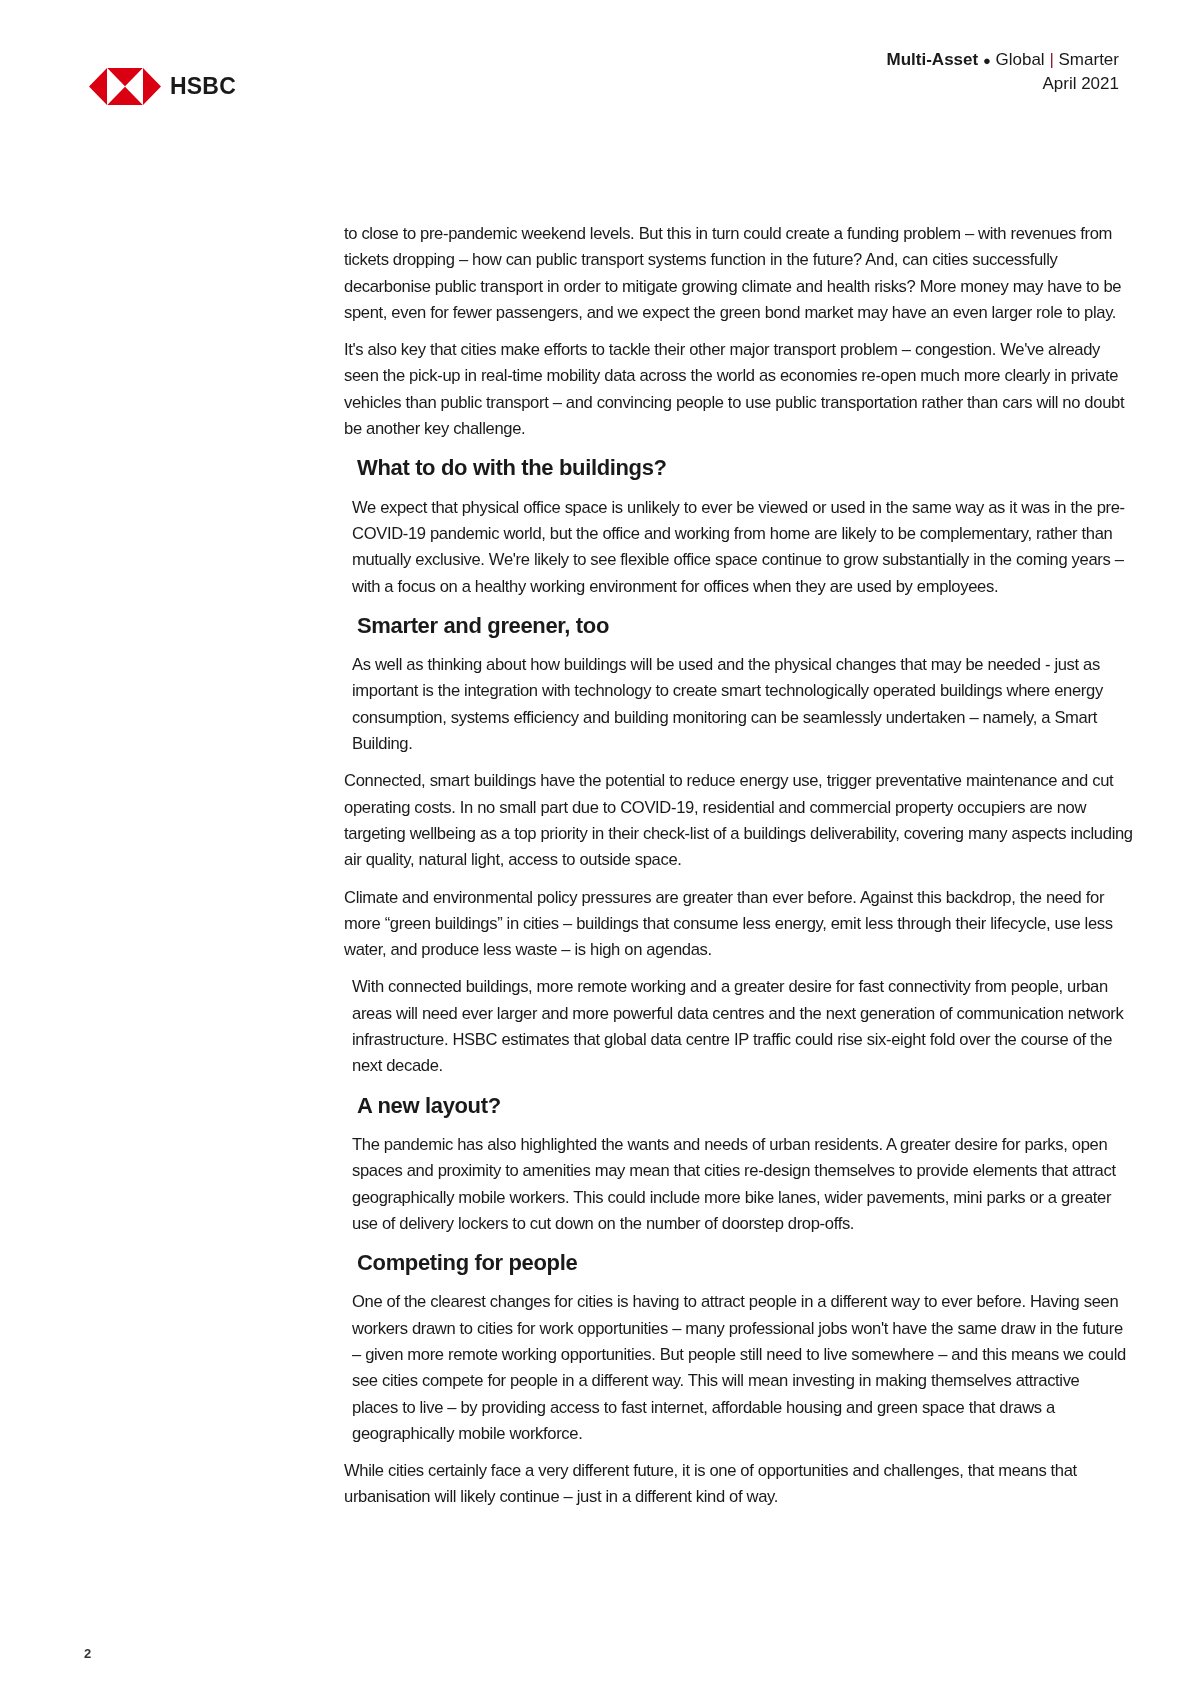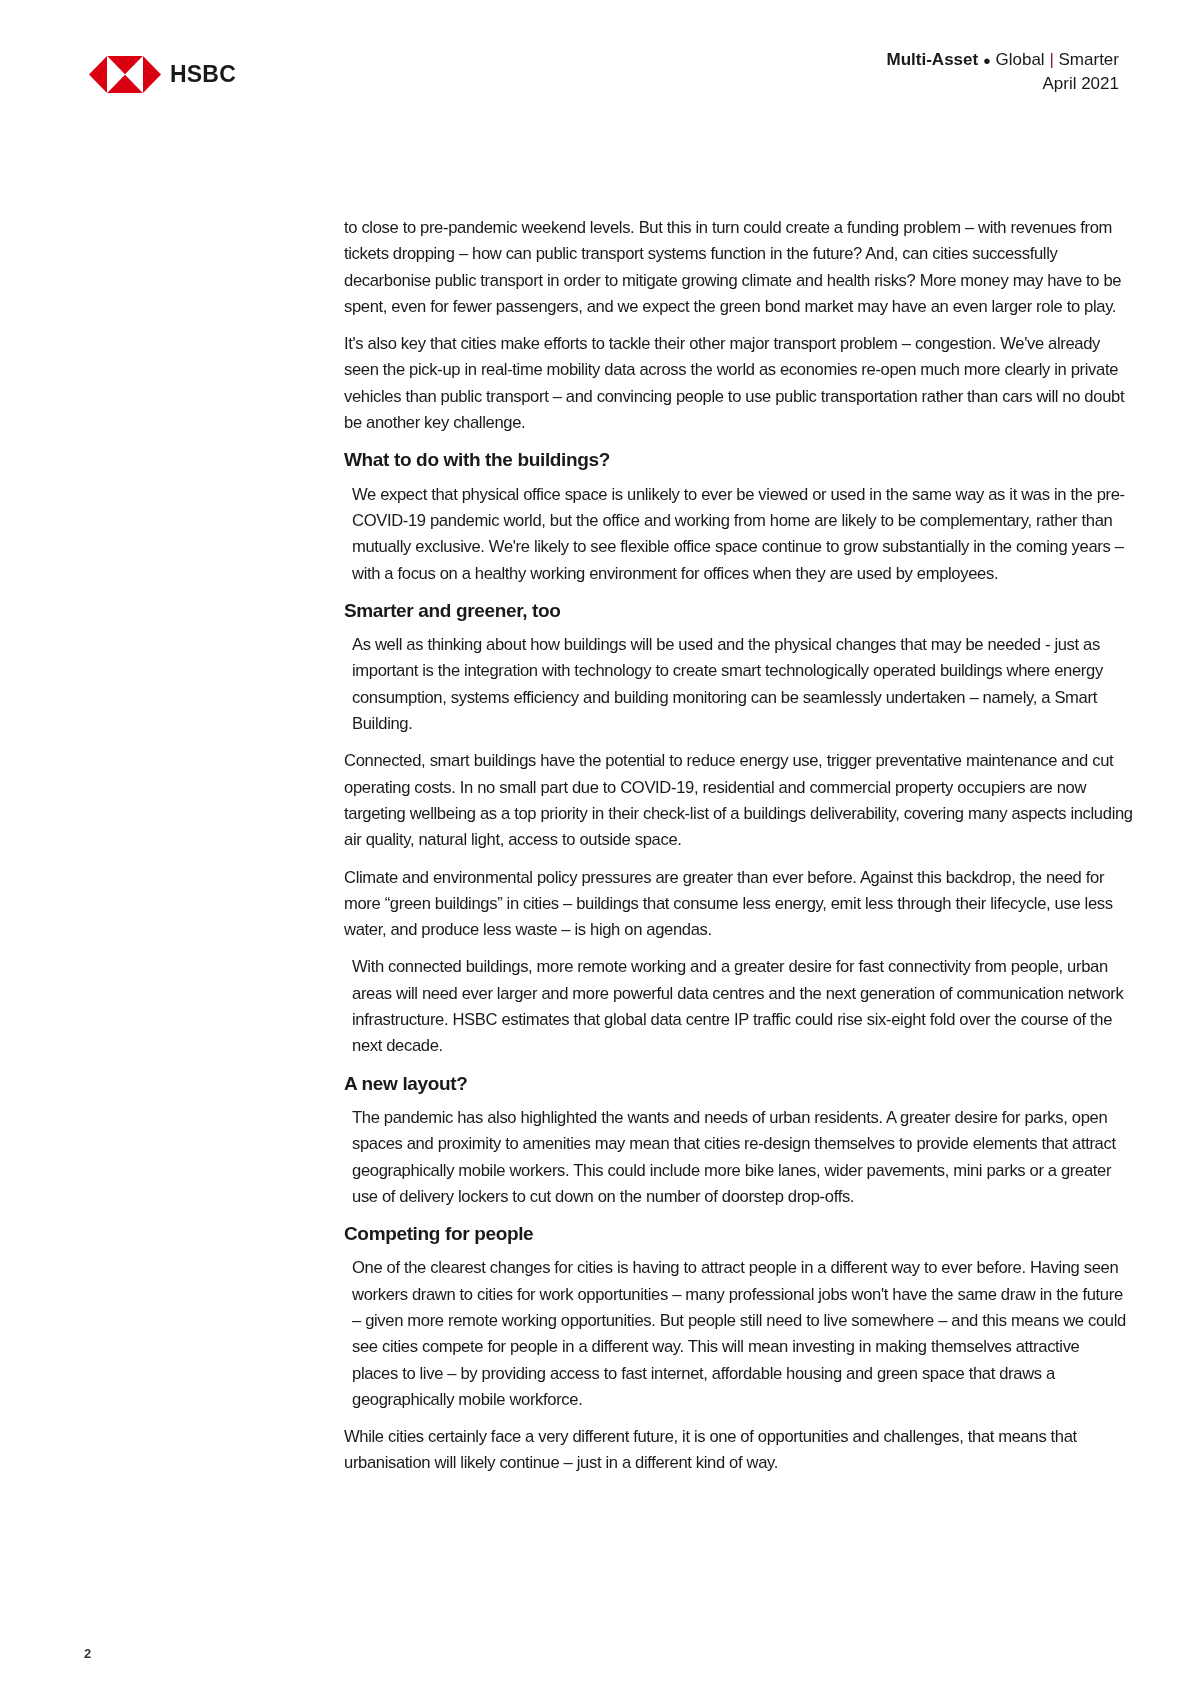--- a/index.html
+++ b/index.html
@@ -11,21 +11,21 @@
       width: 1200px;
       height: 1698px;
       position: relative;
       overflow: hidden;
       font-family: "Liberation Sans", sans-serif;
       color: #1a1a1a;
     }
     .logo {
       position: absolute;
       left: 89px;
-      top: 56px;
+      top: 68px;
       display: flex;
       align-items: center;
     }
     .logo svg {
       display: block;
     }
     .logo-text {
       margin-left: 9px;
       font-family: "Liberation Sans", sans-serif;
       font-weight: bold;
@@ -45,36 +45,36 @@
     .doc-header .category {
       font-weight: bold;
       text-align: center;
     }
     .doc-header .pipe {
       color: #8a1c2b;
     }
     .body-text {
       position: absolute;
       left: 344px;
-      top: 215px;
+      top: 221px;
       width: 790px;
       font-size: 16.6px;
       line-height: 26.3px;
       letter-spacing: -0.35px;
       color: #1a1a1a;
     }
     .body-text p {
       margin: 0 0 11px 0;
     }
     .body-text .section {
       margin: 0 0 11px 0;
     }
     .body-text h3 {
-      margin: 0;
-      font-size: 19px;
+      margin: 13px;
+      font-size: 22px;
       font-weight: bold;
       line-height: 26.3px;
     }
     .body-text .section p {
       margin: 8px;
     }
     .page-number {
       position: absolute;
       left: 84px;
       top: 1646px;

